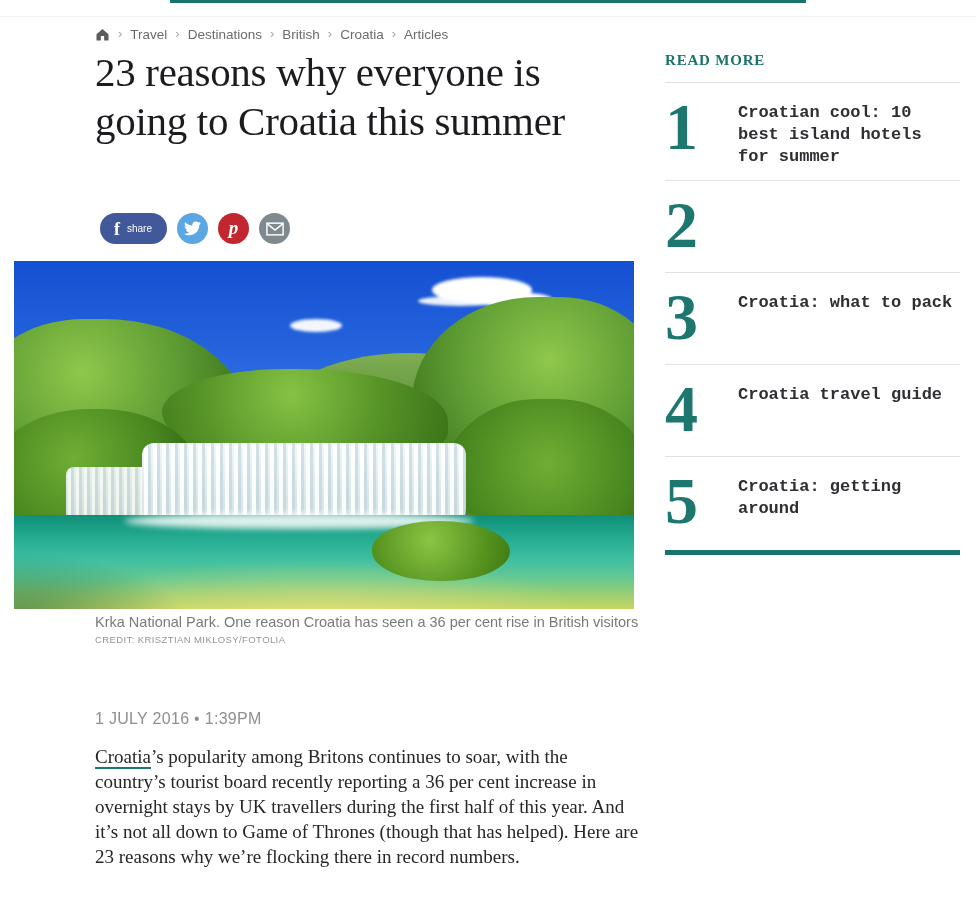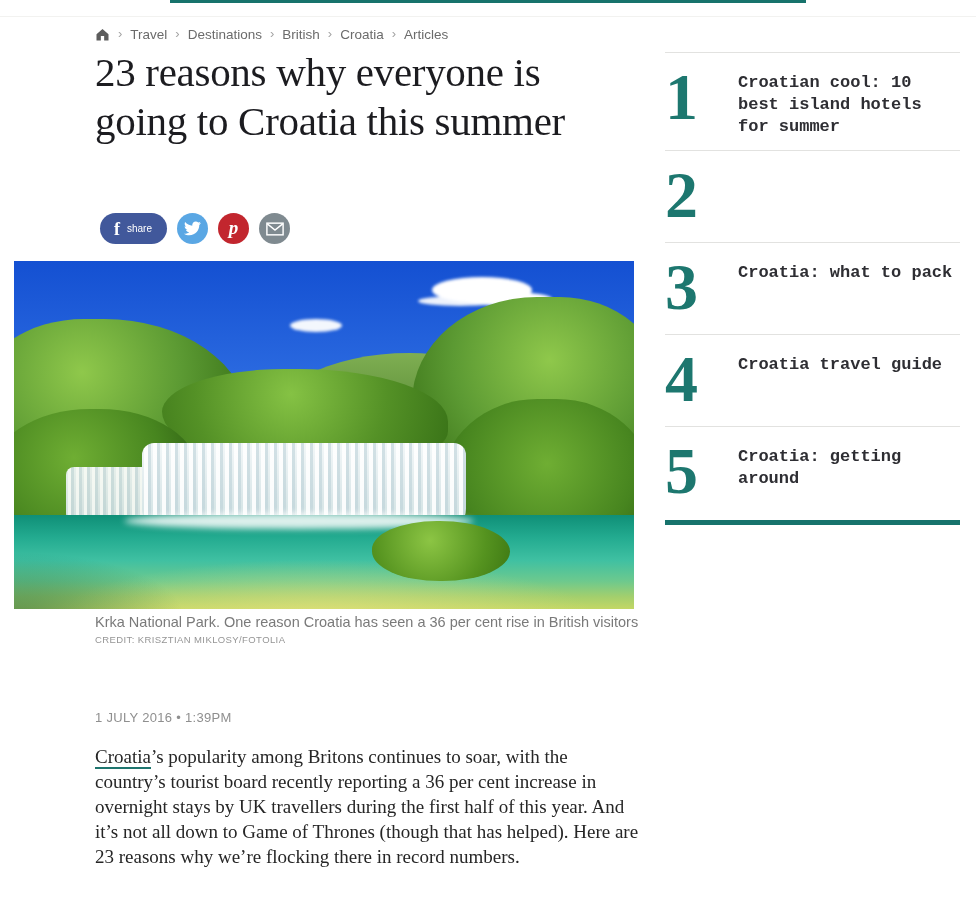--- a/index.html
+++ b/index.html
@@ -78,21 +78,21 @@
 
   
   .caption { position:absolute; left:95px; top:613px; width:545px; font-size:14.5px; line-height:19px; color:#7a7a7a; }
   .credit { position:absolute; left:95px; top:634px; width:545px; font-size:9.5px; letter-spacing:.4px; color:#959595; }
 
   
   .byline { position:absolute; left:95px; top:679px; font-family:"Liberation Serif","DejaVu Serif",serif;
     font-size:17px; color:#1f1f1f; }
   .byline .author { font-weight:700; margin:0 2px; cursor:pointer; }
   .byline .role { font-size:12.5px; letter-spacing:.8px; color:#2a2a2a; }
-  .date { position:absolute; left:95px; top:710px; font-size:13px; letter-spacing:.3px; color:#8f8f8f; }
+  .date { position:absolute; left:95px; top:710px; font-size:16px; letter-spacing:.3px; color:#8f8f8f; }
 
   
   .intro { position:absolute; left:95px; top:744px; width:548px;
     font-family:"Liberation Serif","DejaVu Serif",serif; font-size:19px; line-height:25px; color:#262626; }
   .body-link { color:#262626; text-decoration:none; border-bottom:2px solid #1e756e; cursor:pointer; }
 
   
   .sidebar { position:absolute; left:665px; top:52px; width:295px; }
   .rm-title { font-family:"Liberation Serif","DejaVu Serif",serif; font-weight:700;
     font-size:15px; letter-spacing:.8px; color:#17736c; margin-bottom:13px; }
@@ -179,20 +179,21 @@
   </figure>
 
   <div class="caption">Krka National Park. One reason Croatia has seen a 36 per cent rise in British visitors</div>
   <div class="credit">CREDIT: KRISZTIAN MIKLOSY/FOTOLIA</div>
 
   <div class="date">1 JULY 2016 • 1:39PM</div>
 
   <p class="intro"><a class="body-link">Croatia</a><span>’s popularity among Britons continues to soar, with the country’s tourist board recently reporting a 36 per cent increase in overnight stays by UK travellers during the first half of this year. And it’s not all down to Game of Thrones (though that has helped). Here are 23 reasons why we’re flocking there in record numbers.</span></p>
 
   <aside class="sidebar">
+    <h2 class="rm-title">READ MORE</h2>
 
     <div class="rm-item">
       <span class="rm-num">1</span>
       <span class="rm-text">Croatian cool: 10 best island hotels for summer</span>
     </div>
     <div class="rm-item">
       <span class="rm-num">2</span>
     </div>
     <div class="rm-item">
       <span class="rm-num">3</span>

